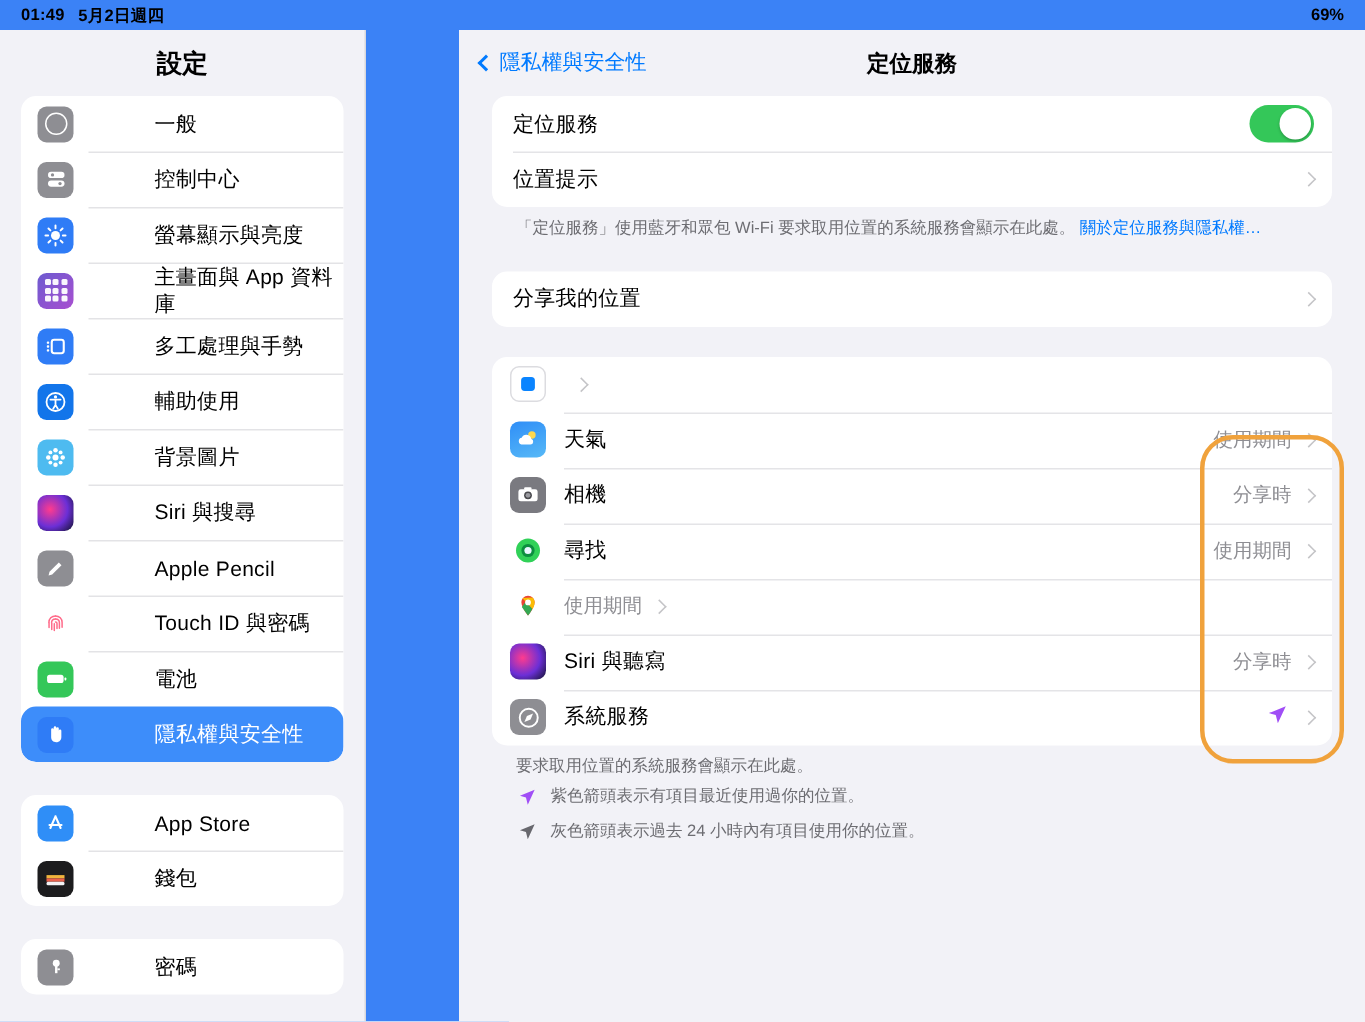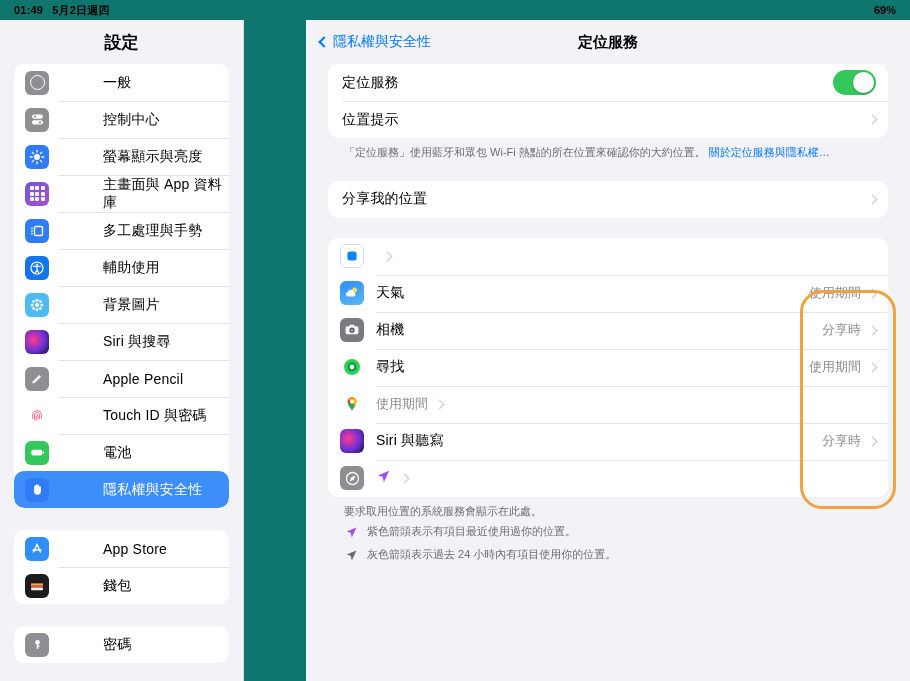--- a/index.html
+++ b/index.html
@@ -3,21 +3,21 @@
 <meta charset="utf-8">
 <style>
   * { box-sizing: border-box; margin: 0; padding: 0; }
   html, body {
     width: 910px; height: 681px;
     font-family: "Liberation Sans", "DejaVu Sans", sans-serif;
     background: #f2f2f7;
     overflow: hidden;
     -webkit-font-smoothing: antialiased;
   }
-  .screen { position: relative; width: 910px; height: 681px; background: #0f766e; }
+  .screen { position: relative; width: 910px; height: 681px; background: #3b82f6; }
 
   
   .statusbar {
     position: absolute; top: 0; left: 0; width: 910px; height: 20px;
     display: flex; align-items: center; justify-content: space-between;
     padding: 0 14px 0 14px;
     font-size: 11px; font-weight: bold; color: #000;
   }
   .sb-left { display: flex; align-items: center; gap: 9px; letter-spacing: .2px; }
   .sb-right { display: flex; align-items: flex-end; gap: 5px; flex-direction: column; }
@@ -356,21 +356,21 @@
           <span class="toggle">
               <span class="knob"></span>
             </span>
         </div>
         <div class="row">
           <span class="row-label">位置提示</span>
           <span class="chev-right"></span>
         </div>
       </div>
       <div class="footer-note">
-        <span>「定位服務」使用藍牙和眾包 Wi-Fi 熱點的所在位置來確認你的大約位置。</span>
+        <span>「定位服務」使用藍牙和眾包 Wi-Fi 要求取用位置的系統服務會顯示在此處。</span>
         <span class="link">關於定位服務與隱私權…</span>
       </div>
 
       <div class="gap"></div>
 
       <div class="card">
         <div class="row">
           <span class="row-label">分享我的位置</span>
           <span class="chev-right"></span>
         </div>
@@ -449,20 +449,21 @@
           <span class="chev-right"></span>
         </div>
 
         <div class="row has-icon">
           <span class="row-ico ic-sys">
             <svg width="17" height="17" viewBox="0 0 17 17">
                 <circle cx="8.5" cy="8.5" r="6" stroke="#fff" stroke-width="1.3" fill="none"></circle>
                 <path d="M11.4 5.6 7.3 7.3 5.6 11.4 9.7 9.7z" fill="#fff"></path>
               </svg>
           </span>
+          <span class="row-label">系統服務</span>
           <span class="row-value" style="margin-right:10px">
             <svg width="15" height="15" viewBox="0 0 15 15">
                 <path d="M13.2 1.8 1.9 6.4l4.6 1.3 1.4 5.5z" fill="#a04ef6"></path>
               </svg>
           </span>
           <span class="chev-right"></span>
         </div>
 
       </div>
 

